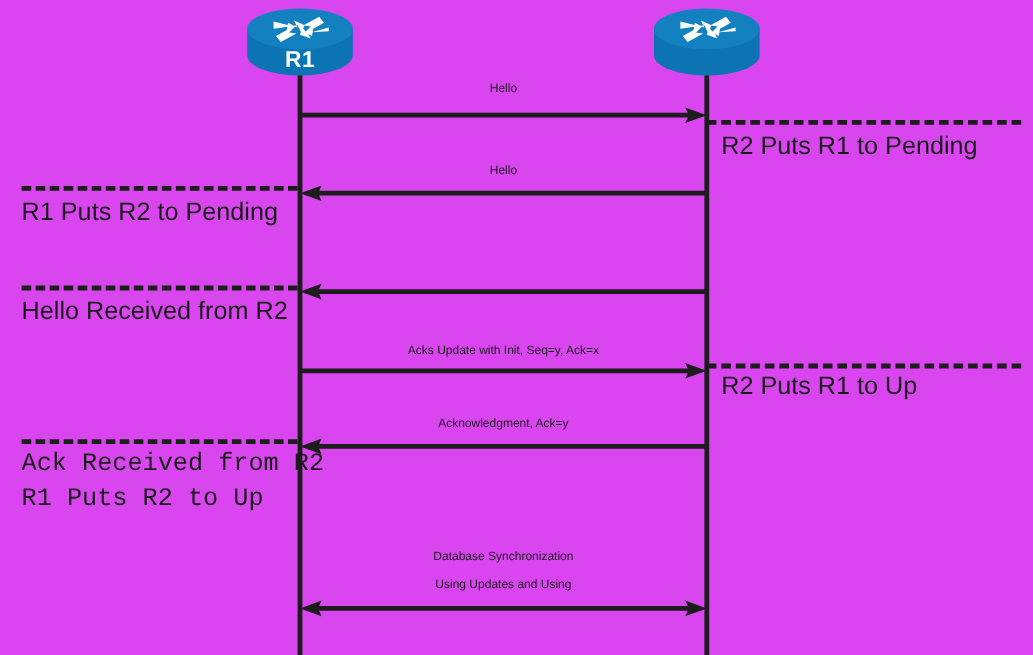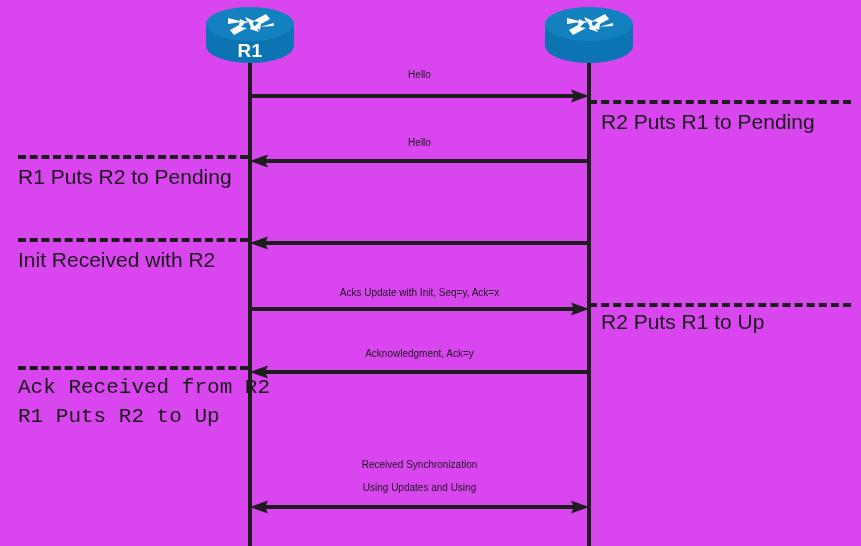--- a/index.html
+++ b/index.html
@@ -138,21 +138,21 @@
 
   <div class="msg" style="left:250px; top:236px; width:339px;">
     <svg width="339" height="14">
       <line x1="13" y1="7" x2="339" y2="7" stroke="#1d1d1d" stroke-width="4"></line>
       <path d="M0 7 L18 0.5 L15 7 L18 13.5 Z" fill="#1d1d1d"></path>
     </svg>
   </div>
 
   <div class="note note-left" style="left:18px; top:238px; width:230px;">
     <div class="note-rule"></div>
-    <div class="note-text">Init Received with R2</div>
+    <div class="note-text">Hello Received from R2</div>
   </div>
 
   <div class="msg-label" style="left:250px; top:286px; width:339px;">Acks Update with Init, Seq=y, Ack=x</div>
   <div class="msg" style="left:250px; top:302px; width:339px;">
     <svg width="339" height="14">
       <line x1="0" y1="7" x2="326" y2="7" stroke="#1d1d1d" stroke-width="4"></line>
       <path d="M339 7 L321 0.5 L324 7 L321 13.5 Z" fill="#1d1d1d"></path>
     </svg>
   </div>
 
@@ -168,21 +168,21 @@
       <path d="M0 7 L18 0.5 L15 7 L18 13.5 Z" fill="#1d1d1d"></path>
     </svg>
   </div>
 
   <div class="note note-left" style="left:18px; top:366px; width:230px;font-family:Liberation Mono, monospace;">
     <div class="note-rule"></div>
     <div class="note-text">Ack Received from R2</div>
     <div class="note-text" style="padding-top:0;">R1 Puts R2 to Up</div>
   </div>
 
-  <div class="msg-label" style="left:250px; top:458px; width:339px;">Received Synchronization</div>
+  <div class="msg-label" style="left:250px; top:458px; width:339px;">Database Synchronization</div>
   <div class="msg-label" style="left:250px; top:481px; width:339px;">Using Updates and Using</div>
   <div class="msg" style="left:250px; top:500px; width:339px;">
     <svg width="339" height="14">
       <line x1="13" y1="7" x2="326" y2="7" stroke="#1d1d1d" stroke-width="4"></line>
       <path d="M0 7 L18 0.5 L15 7 L18 13.5 Z" fill="#1d1d1d"></path>
       <path d="M339 7 L321 0.5 L324 7 L321 13.5 Z" fill="#1d1d1d"></path>
     </svg>
   </div>
 
 </div>

